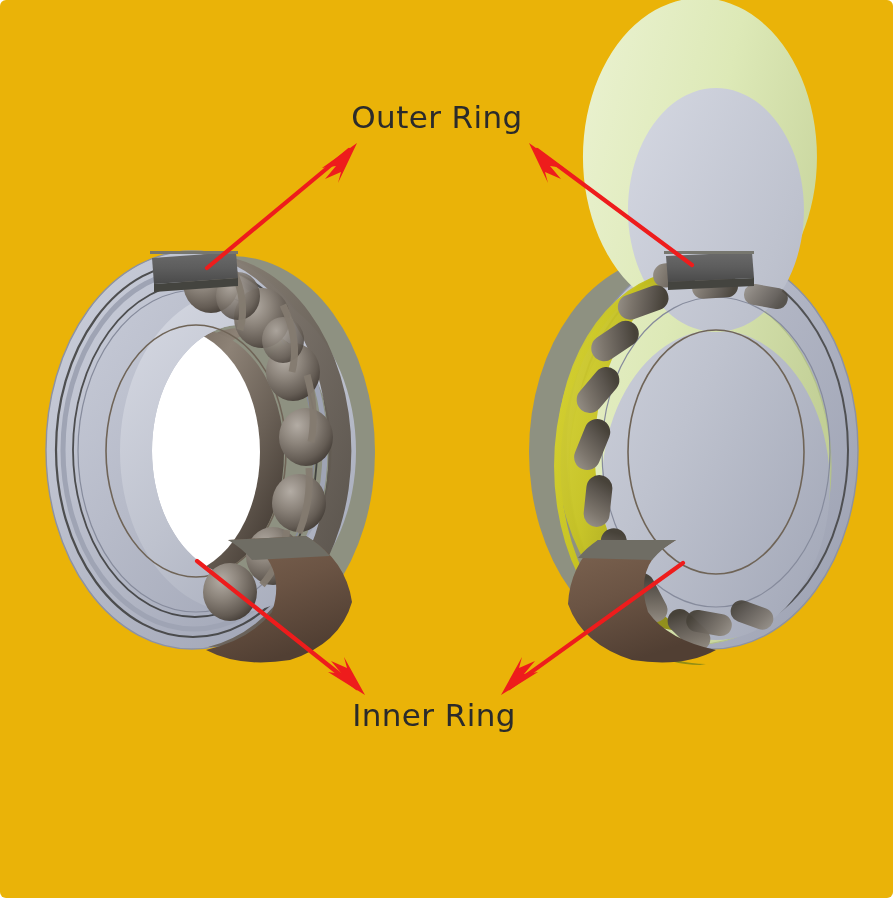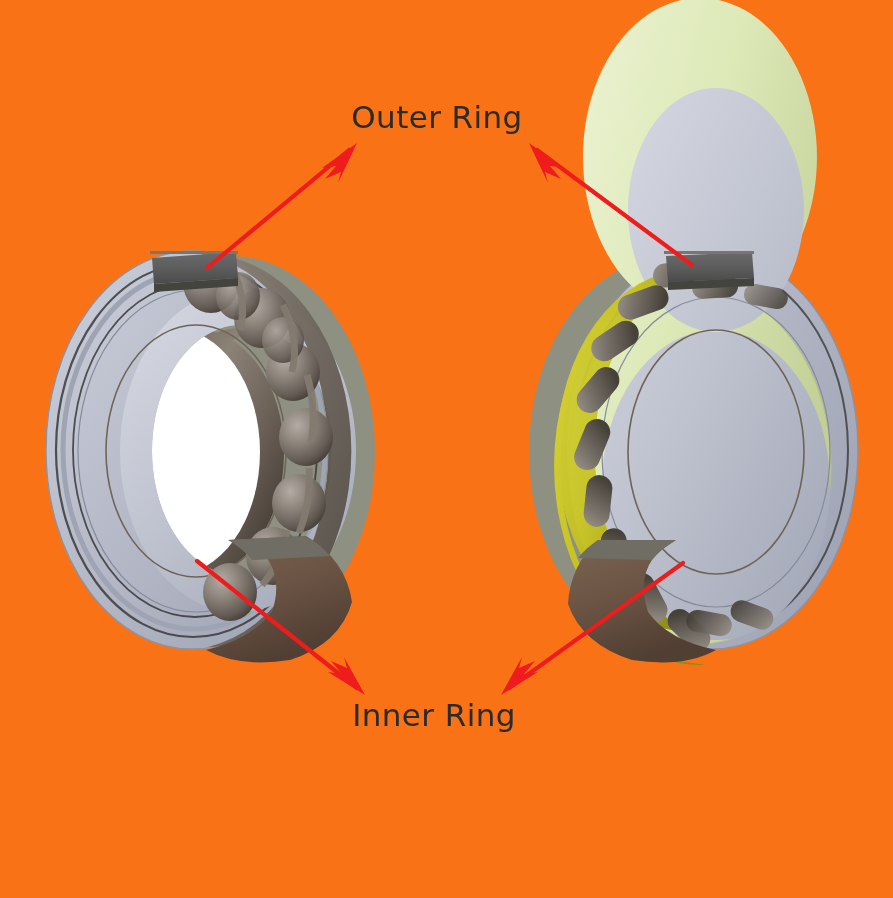--- a/index.html
+++ b/index.html
@@ -14,21 +14,22 @@
     position: relative;
     overflow: hidden;
     font-family: "DejaVu Sans", "Liberation Sans", sans-serif;
   }
   #stage {
     position: absolute;
     left: 0;
     top: 0;
     width: 893px;
     height: 898px;
-    background: #f97316;
+    background: #eab308;
+    border-radius: 6px;
   }
   #stage > svg {
     display: block;
     width: 893px;
     height: 898px;
   }
   .label-text {
     font-family: "DejaVu Sans", "Liberation Sans", sans-serif;
     font-size: 31px;
     font-weight: 400;

